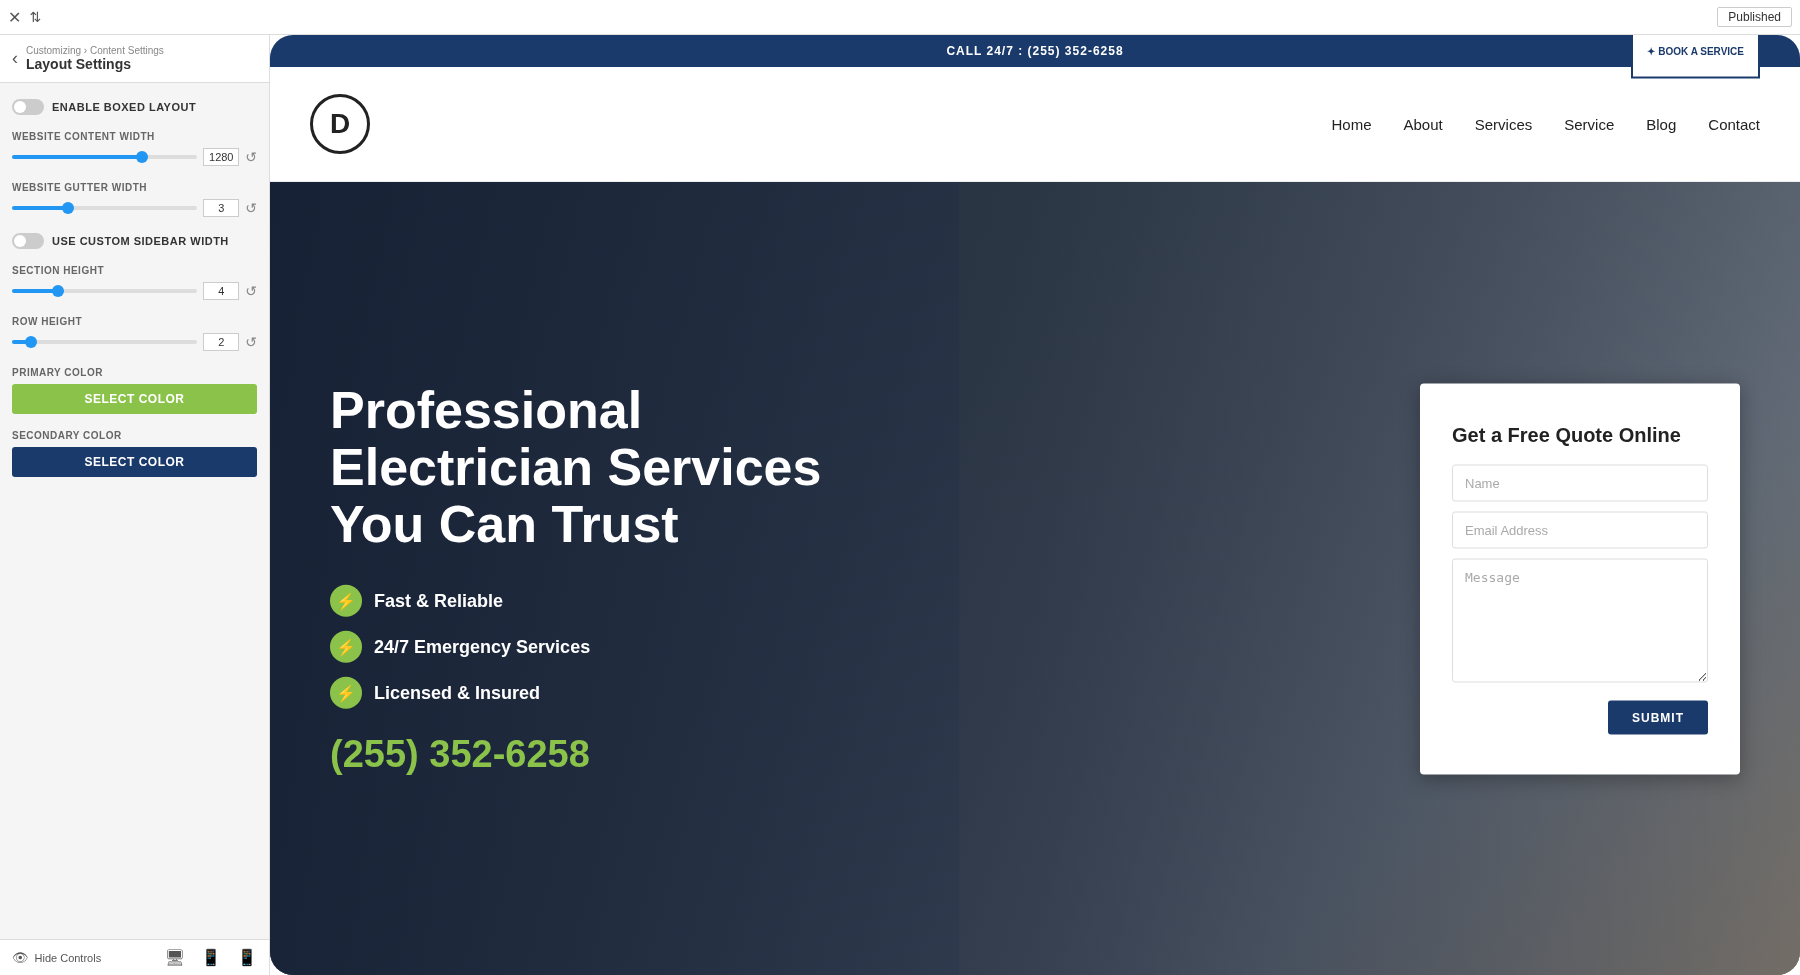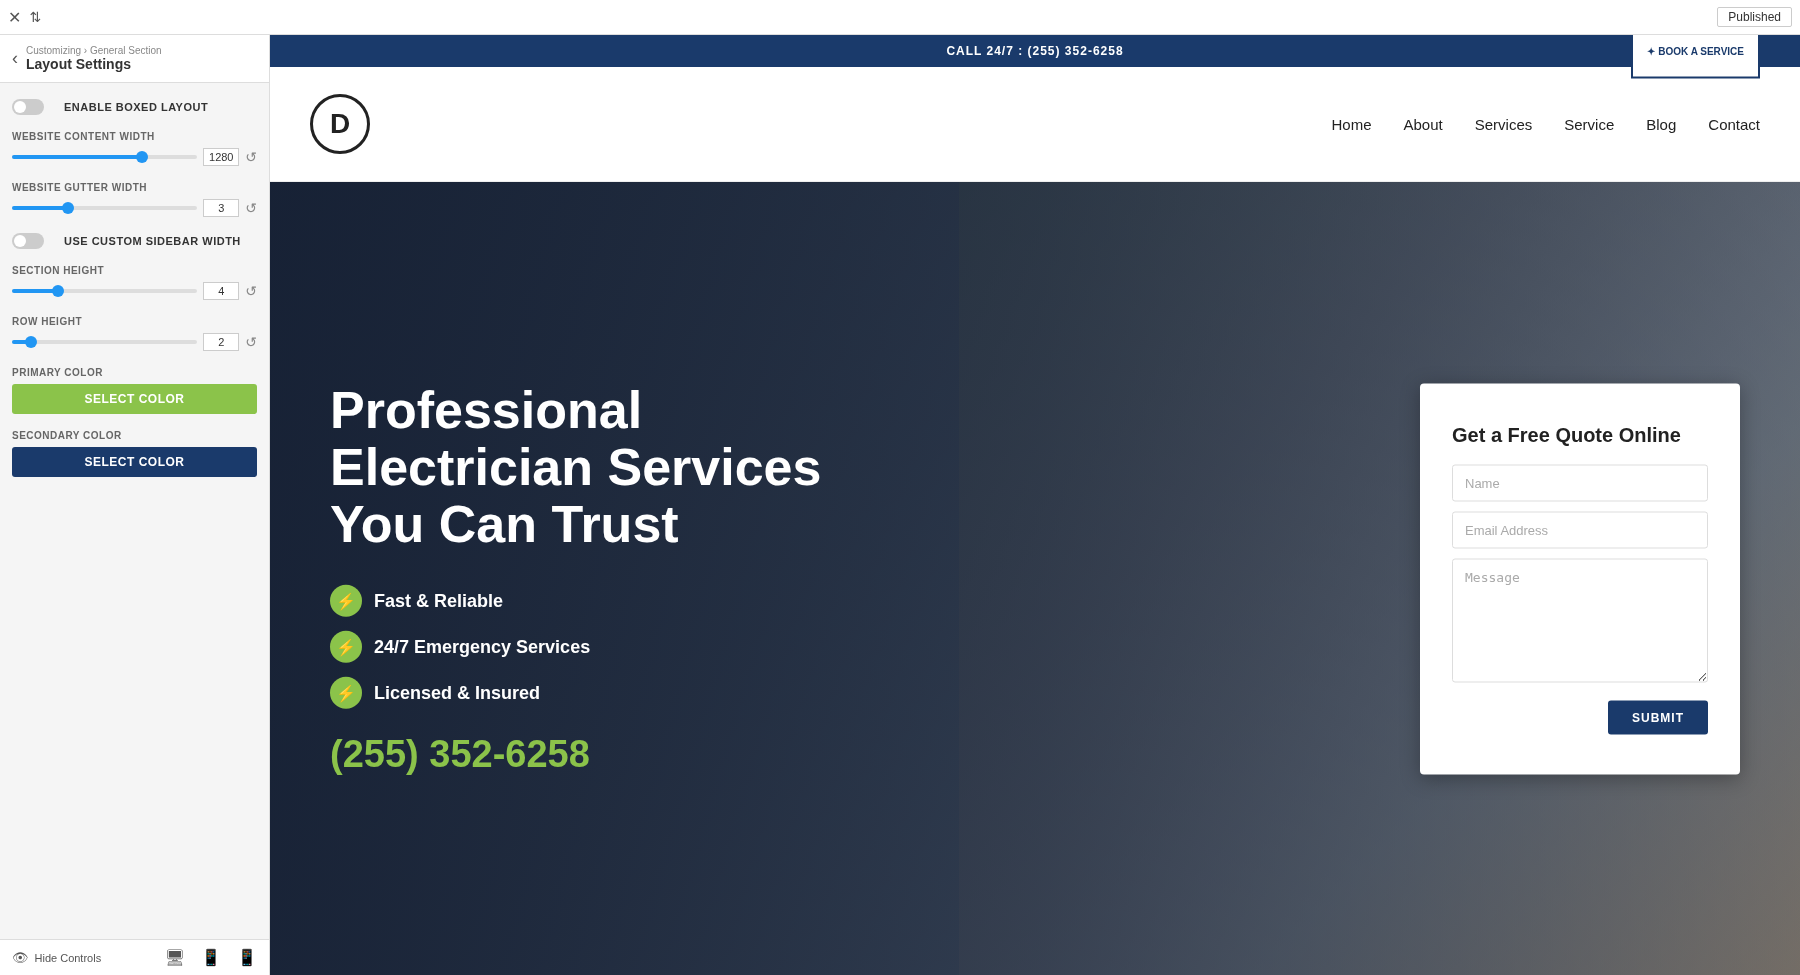--- a/index.html
+++ b/index.html
@@ -71,21 +71,21 @@
       overflow-y: auto;
     }
 
     .setting-row {
       margin-bottom: 16px;
     }
 
     .toggle-row {
       display: flex;
       align-items: center;
-      gap: 20px;
+      gap: 8px;
       margin-bottom: 16px;
     }
     .toggle {
       width: 32px;
       height: 16px;
       background: #ccc;
       border-radius: 8px;
       position: relative;
       cursor: pointer;
       flex-shrink: 0;
@@ -204,20 +204,21 @@
       color: #555;
       cursor: pointer;
     }
 
     
     #preview {
       flex: 1;
       display: flex;
       flex-direction: column;
       overflow: hidden;
+      border-radius: 23px;
     }
 
     
     #site-header {
       display: flex;
       align-items: center;
       justify-content: space-between;
       padding: 0 40px;
       height: 115px;
       background: #fff;
@@ -379,21 +380,21 @@
   <span id="published-badge">Published</span>
 </div>
 
 <div id="main-area">
 
   <div id="sidebar">
 
     <div id="sidebar-header">
       <span style="font-size:18px;cursor:pointer;color:#555;">‹</span>
       <div id="sidebar-header-text">
-        <span id="sidebar-breadcrumb">Customizing › General Section</span>
+        <span id="sidebar-breadcrumb">Customizing › Content Settings</span>
         <span id="sidebar-title">Layout Settings</span>
       </div>
     </div>
 
     <div id="sidebar-content">
 
       <div class="toggle-row">
         <div class="toggle"></div>
         <span class="toggle-label">Enable Boxed Layout</span>
       </div>

